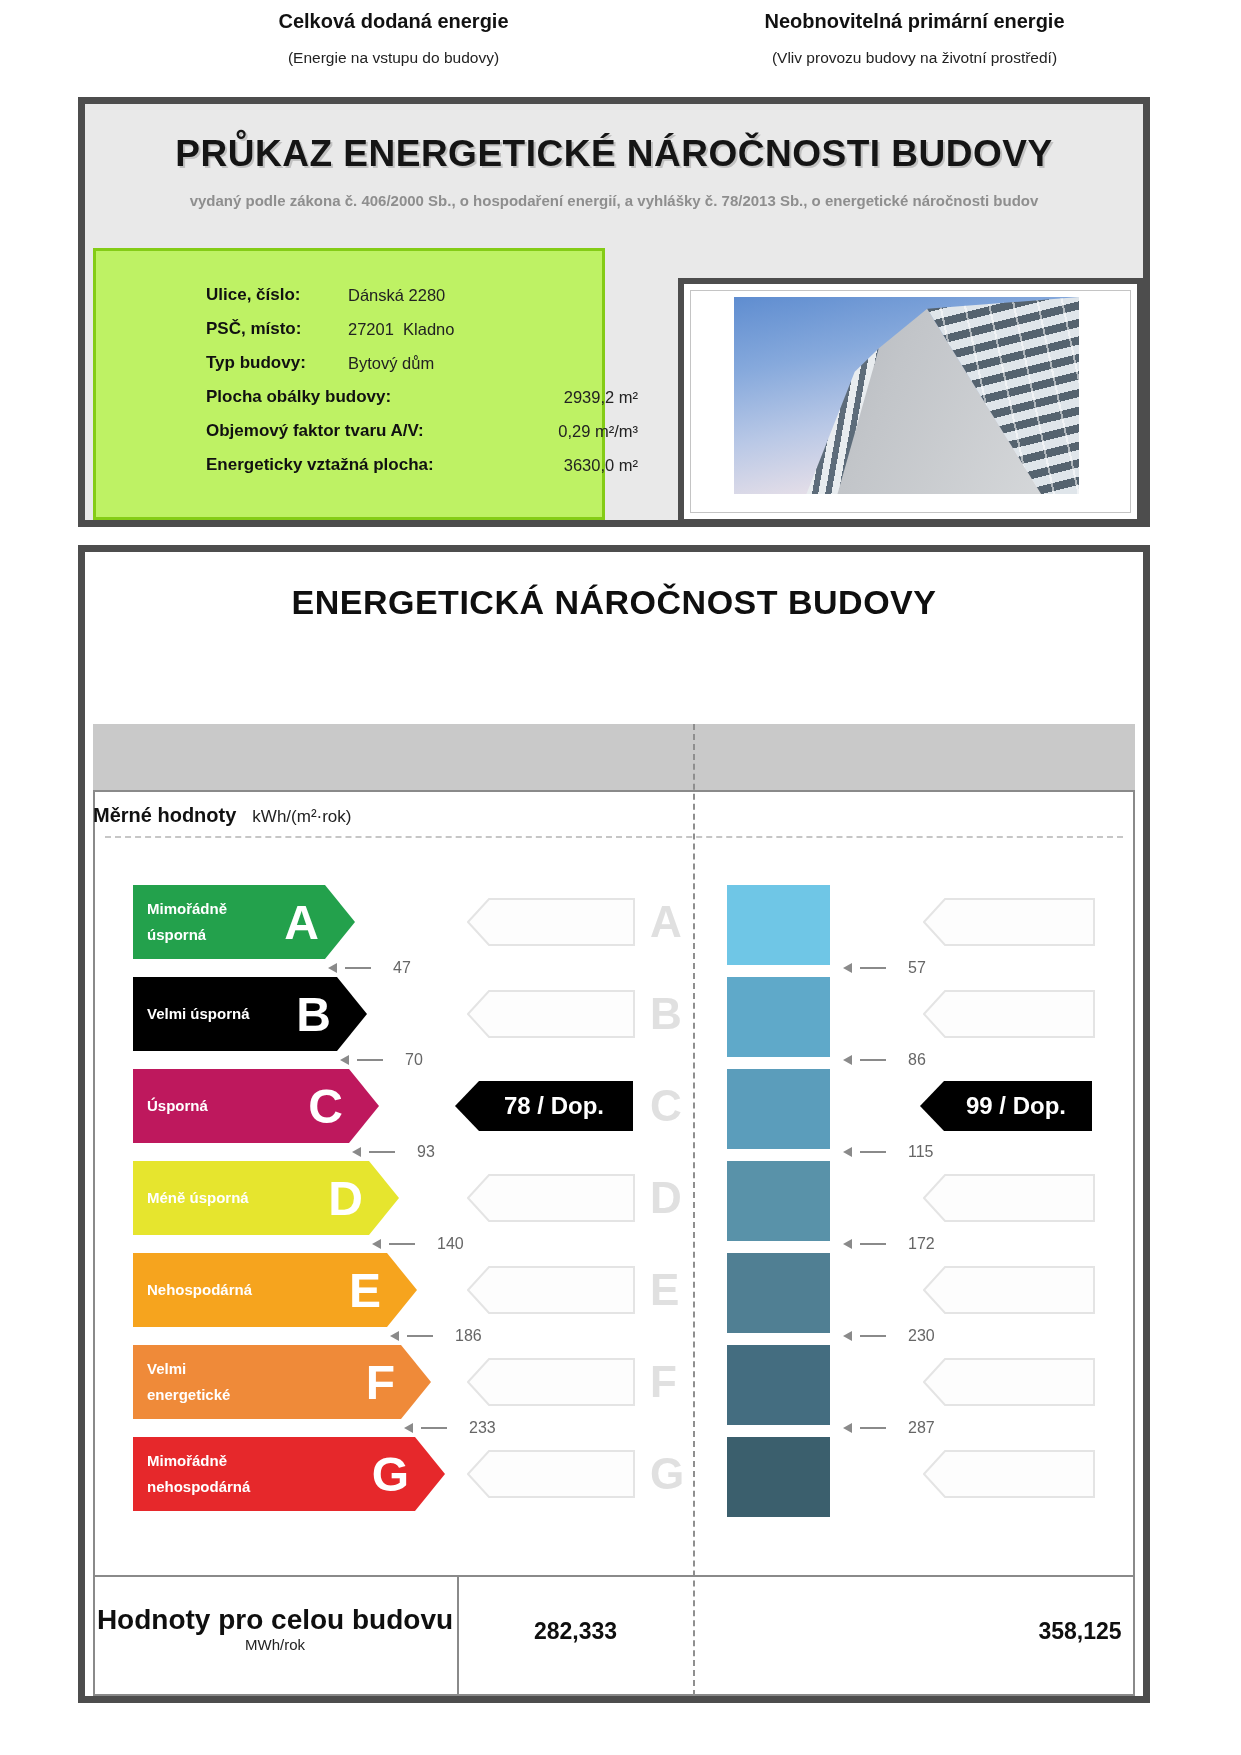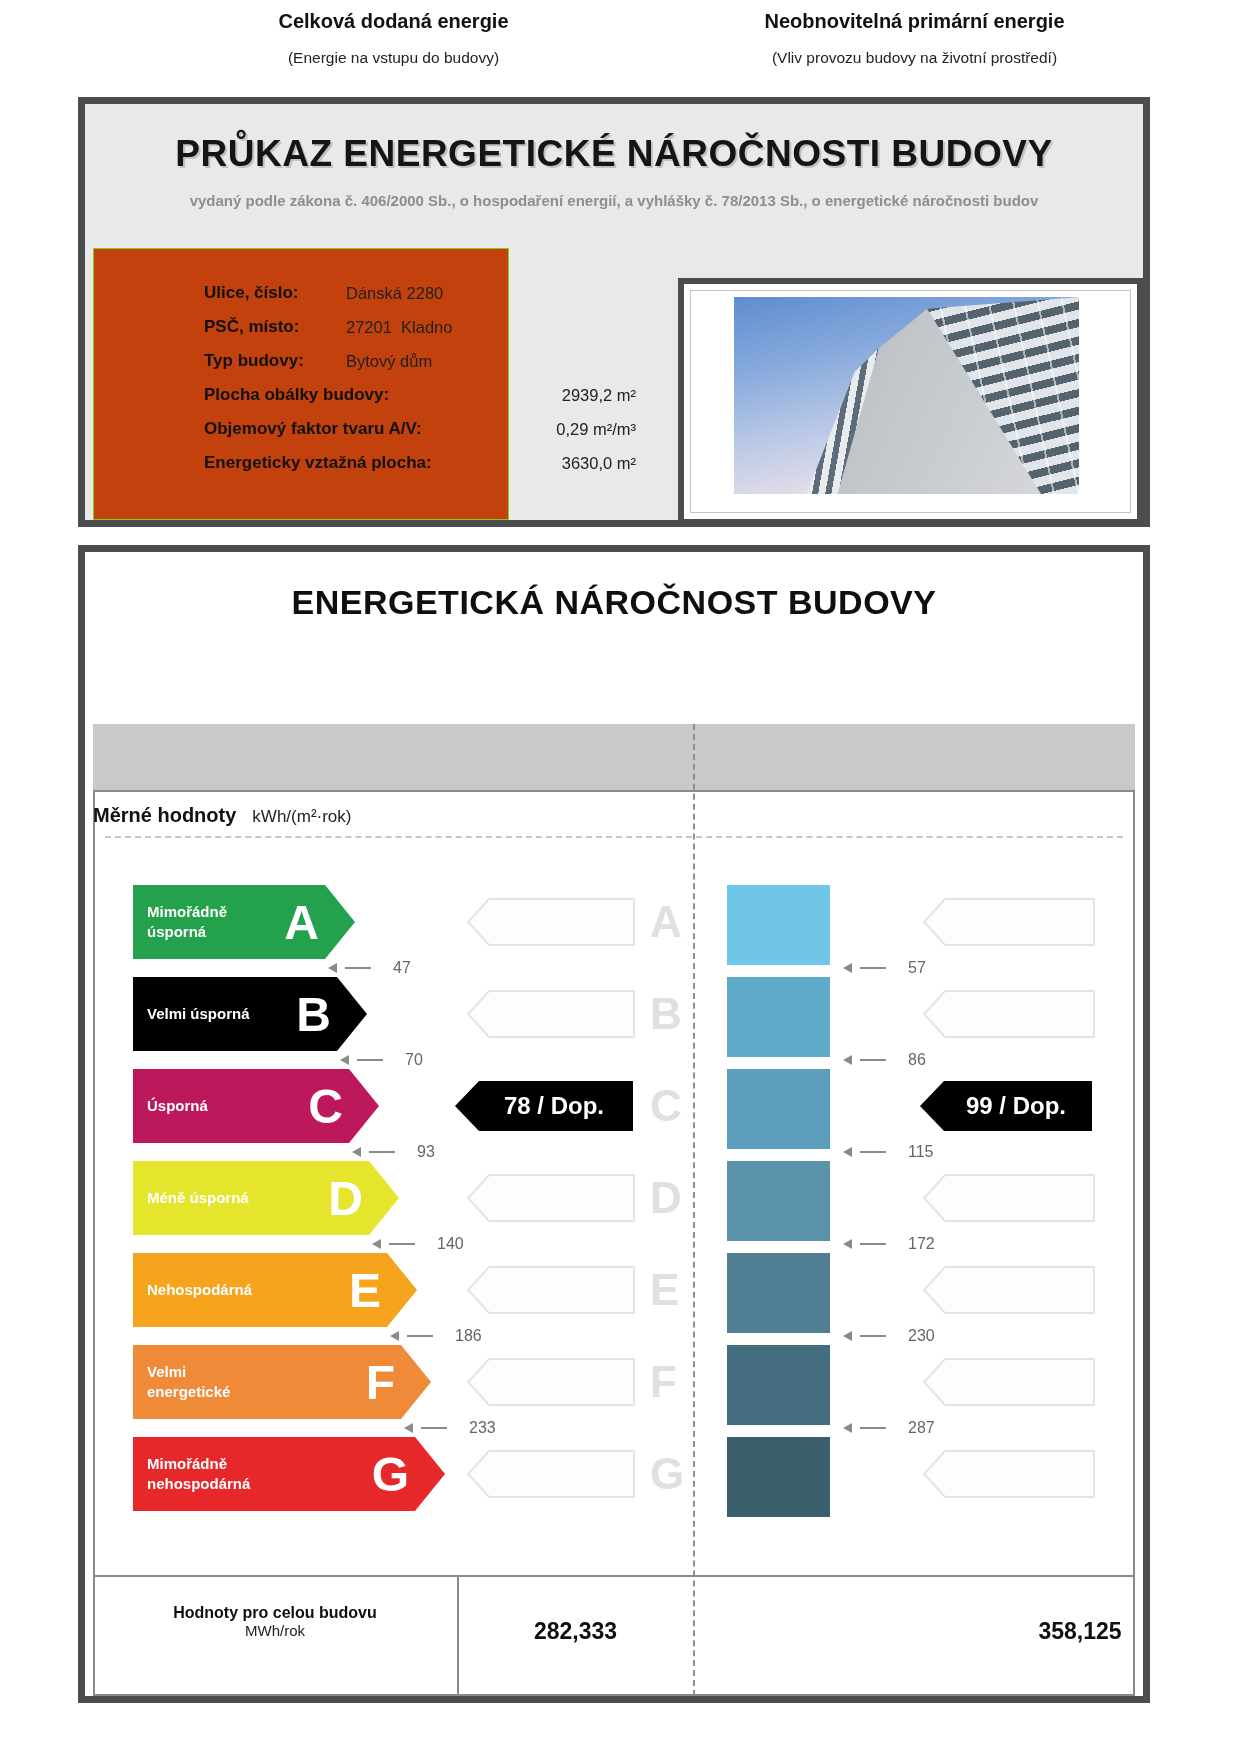--- a/index.html
+++ b/index.html
@@ -11,22 +11,22 @@
 
   
   .box1 { left:78px; top:97px; width:1072px; height:430px;
           background:#e9e9e9; border:7px solid #4d4d4d; box-sizing:border-box; }
   .cert-title { left:78px; top:133px; width:1072px; text-align:center;
     font-size:37px; font-weight:bold; letter-spacing:.5px; color:#151515;
     text-shadow:2px 2px 0 #c2c2c2; }
   .cert-subtitle { left:78px; top:192px; width:1072px; text-align:center;
     font-size:15px; font-weight:bold; color:#8e8e8e; }
 
-  .info-panel { left:93px; top:248px; width:416px; height:272px;
-    background:#c2410c; border:1px solid #84cc16; box-sizing:border-box; }
+  .info-panel { left:93px; top:248px; width:512px; height:272px;
+    background:#bef264; border:3px solid #84cc16; box-sizing:border-box; }
   .info-row { position:absolute; left:110px; width:432px; height:26px; }
   .info-label { font-size:17px; font-weight:bold; color:#111; }
   .info-value { position:absolute; left:142px; top:1px; font-size:16.5px; color:#222; white-space:pre; }
   .info-value.right { left:auto; right:0; text-align:right; }
 
   
   .photo-frame { left:678px; top:278px; width:465px; height:247px;
     border:6px solid #4d4d4d; background:#fff; box-sizing:border-box; }
   .photo-inner { position:absolute; left:6px; top:6px; right:6px; bottom:6px; border:1px solid #c4c4c4; }
   .photo { position:absolute; left:50px; top:13px; width:345px; height:197px; overflow:hidden;
@@ -62,39 +62,39 @@
   .v-dash { left:693px; top:724px; height:972px; border-left:2px dashed #8f8f8f; width:0; }
   .h-dash { left:105px; top:836px; width:1018px; border-top:2px dashed #c6c6c6; height:0; }
 
   .measured { left:93px; top:804px; width:1042px; text-align:left; }
   .measured .m-label { font-size:20px; font-weight:bold; color:#111; }
   .measured .m-unit  { font-size:17px; color:#222; margin-left:16px; font-weight:normal; }
 
   
   .class-arrow { position:absolute; color:#fff; }
   .class-arrow .lbl { position:absolute; left:14px; top:50%; transform:translateY(-50%);
-    width:122px; font-size:15px; font-weight:bold; line-height:20px; }
+    width:122px; font-size:15px; font-weight:bold; line-height:26px; }
   .class-arrow .ltr { position:absolute; right:36px; top:50%; transform:translateY(-50%);
     font-size:48px; font-weight:bold; }
   .tick { position:absolute; display:flex; align-items:center; height:18px;gap:8px; }
   .tick .head { width:0; height:0; border-top:5px solid transparent;
     border-bottom:5px solid transparent; border-right:9px solid #8a8a8a; }
   .tick .line { width:26px; height:2px; background:#8a8a8a; }
   .tick .num { margin-left:14px; font-size:16px; color:#666; }
   .ghost-letter { position:absolute; font-size:44px; font-weight:bold; color:#e0e0e0; }
   .badge { position:absolute; background:#000; color:#fff; font-weight:bold; font-size:24px;
     clip-path:polygon(0 50%, 24px 0, 100% 0, 100% 100%, 24px 100%);
     display:flex; align-items:center; justify-content:center; padding-left:20px; box-sizing:border-box; }
   .block { position:absolute; }
 
   
   .band-top { left:93px; top:1575px; width:1042px; border-top:2px solid #8a8a8a; height:0; }
   .band-vline { left:457px; top:1575px; height:121px; border-left:2px solid #8a8a8a; width:0; }
   .totals-label-cell { left:93px; top:1604px; width:364px; text-align:center; }
-  .totals-label-cell .t { font-size:16px; font-weight:bold; color:#0f0f0f; }
+  .totals-label-cell .t { font-size:28px; font-weight:bold; color:#0f0f0f; }
   .totals-label-cell .u { font-size:15px; color:#222; }
   .total-value { position:absolute; top:1618px; font-size:23px; font-weight:bold; color:#0f0f0f; text-align:center; }
 </style>
 </head>
 <body>
 
 <div class="page">
 
   <div class="abs box1"></div>
   <div class="abs cert-title">PRŮKAZ ENERGETICKÉ NÁROČNOSTI BUDOVY</div>

